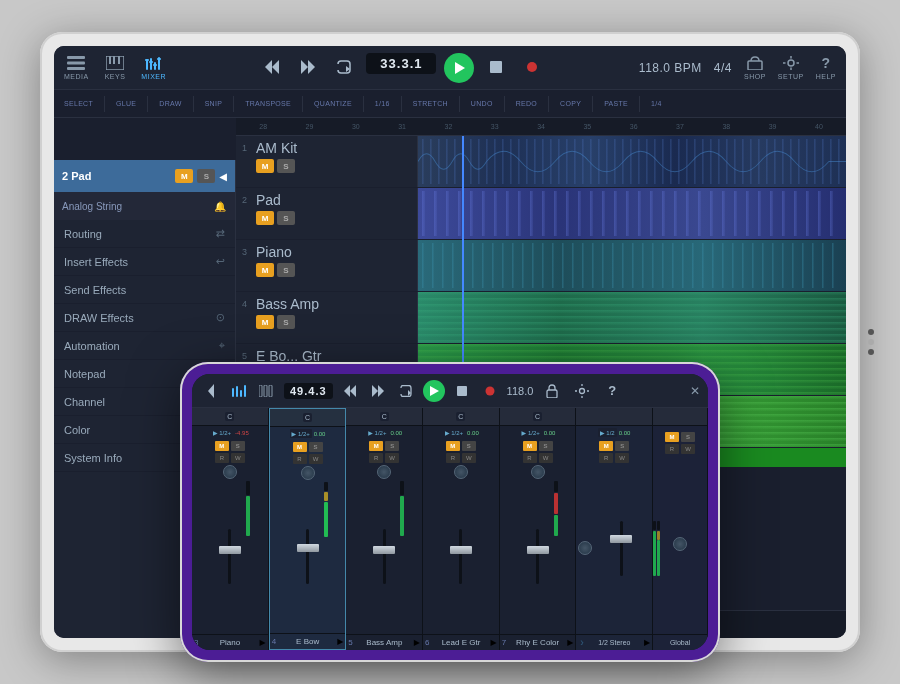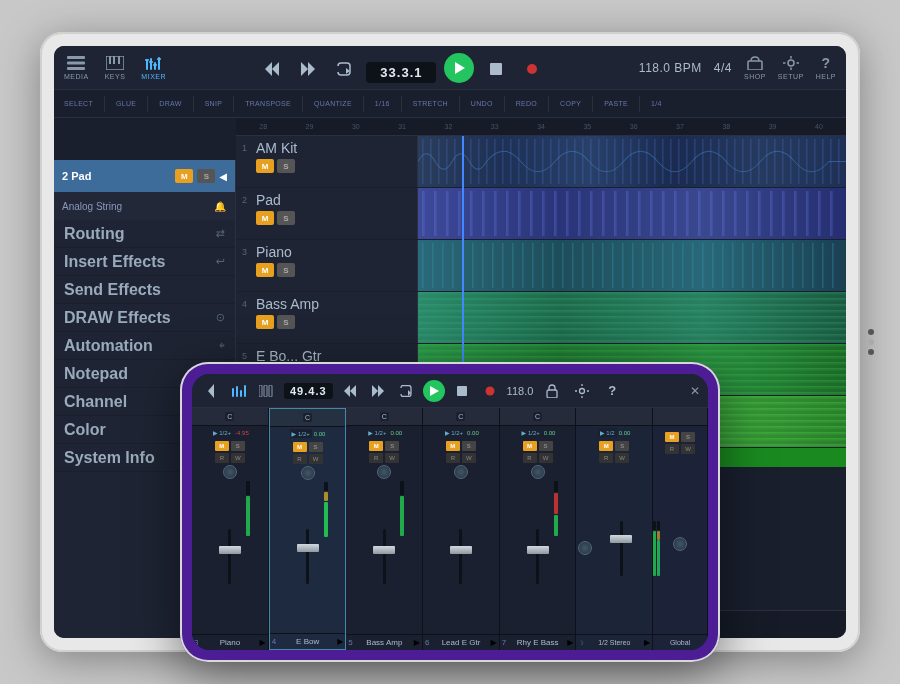--- a/index.html
+++ b/index.html
@@ -76,21 +76,21 @@
       color: #8899aa;
       letter-spacing: 0.5px;
       text-transform: uppercase;
     }
 
     .top-bar-icon.active .label { color: #4db8ff; }
     .top-bar-icon.active .icon-shape svg { fill: #4db8ff; }
 
     .transport-center {
       display: flex;
-      align-items: flex-end;
+      align-items: flex-start;
       gap: 8px;
     }
 
     .position-display {
       background: #0d1118;
       border-radius: 4px;
       padding: 3px 8px;
       font-size: 13px;
       font-weight: 600;
       color: #e0e8f0;
@@ -236,24 +236,23 @@
     .sidebar-menu-item {
       height: 28px;
       display: flex;
       align-items: center;
       padding: 0 10px;
       border-bottom: 1px solid #1a1f2e;
       cursor: pointer;
     }
 
     .sidebar-menu-item .item-label {
-      font-size: 16px;
+      font-size: 11px;
       color: #99aabb;
       flex: 1;
-      font-weight: bold;
     }
 
     .sidebar-menu-item .item-icon {
       font-size: 11px;
       color: #556677;
     }
 
     
     .tracks-area {
       flex: 1;
@@ -1215,21 +1214,21 @@
                 <div style="position:absolute;right:-8px;top:0;width:4px;height:55px;display:flex;flex-direction:column-reverse;gap:1px;">
                   <div style="flex:2;background:#22cc55;border-radius:1px;opacity:0.8;"></div>
                   <div style="flex:2;background:#cc3333;border-radius:1px;opacity:0.9;"></div>
                   <div style="flex:1;background:#0d1118;border-radius:1px;"></div>
                 </div>
               </div>
             </div>
           </div>
           <div class="ch-bottom">
             <span class="ch-num">7</span>
-            <span class="ch-name">Rhy E Bass</span>
+            <span class="ch-name">Rhy E Color</span>
             <span style="font-size:8px;">▶</span>
           </div>
         </div>
 
         <div class="mixer-channel master" style="background:#1c2438;">
           <div class="ch-top">
             <span style="font-size:7px;color:#aabbcc;"></span>
           </div>
           <div style="display:flex;align-items:center;justify-content:center;padding:2px 0;gap:2px;">
             <span style="font-size:6px;color:#66aacc;background:#1a2030;padding:1px 2px;border-radius:1px;">▶ 1/2</span>

